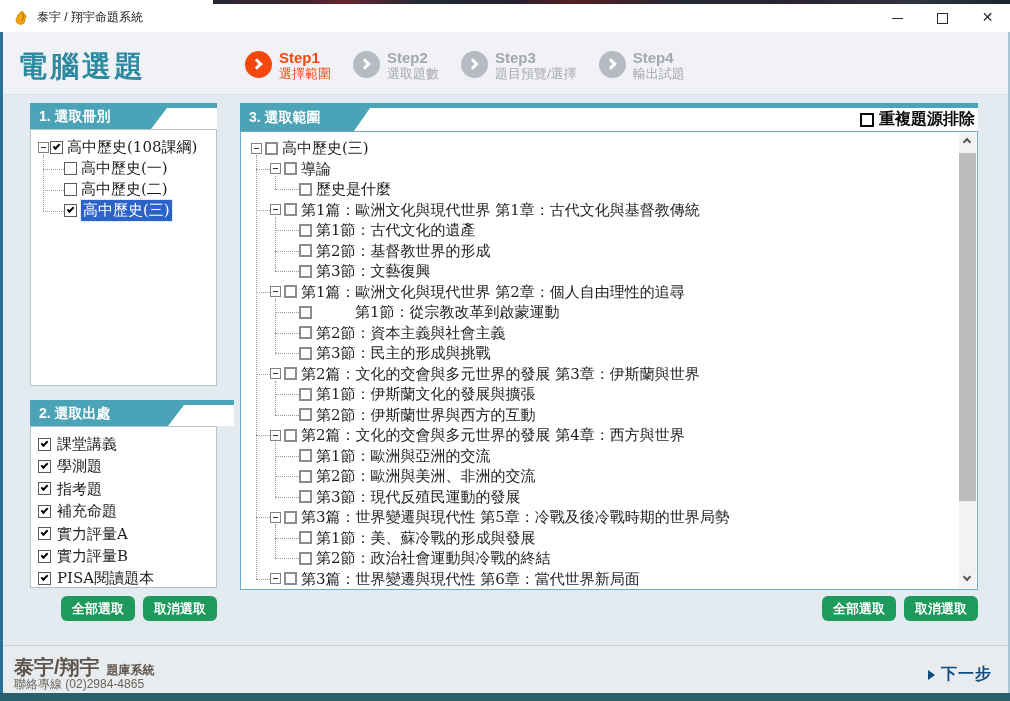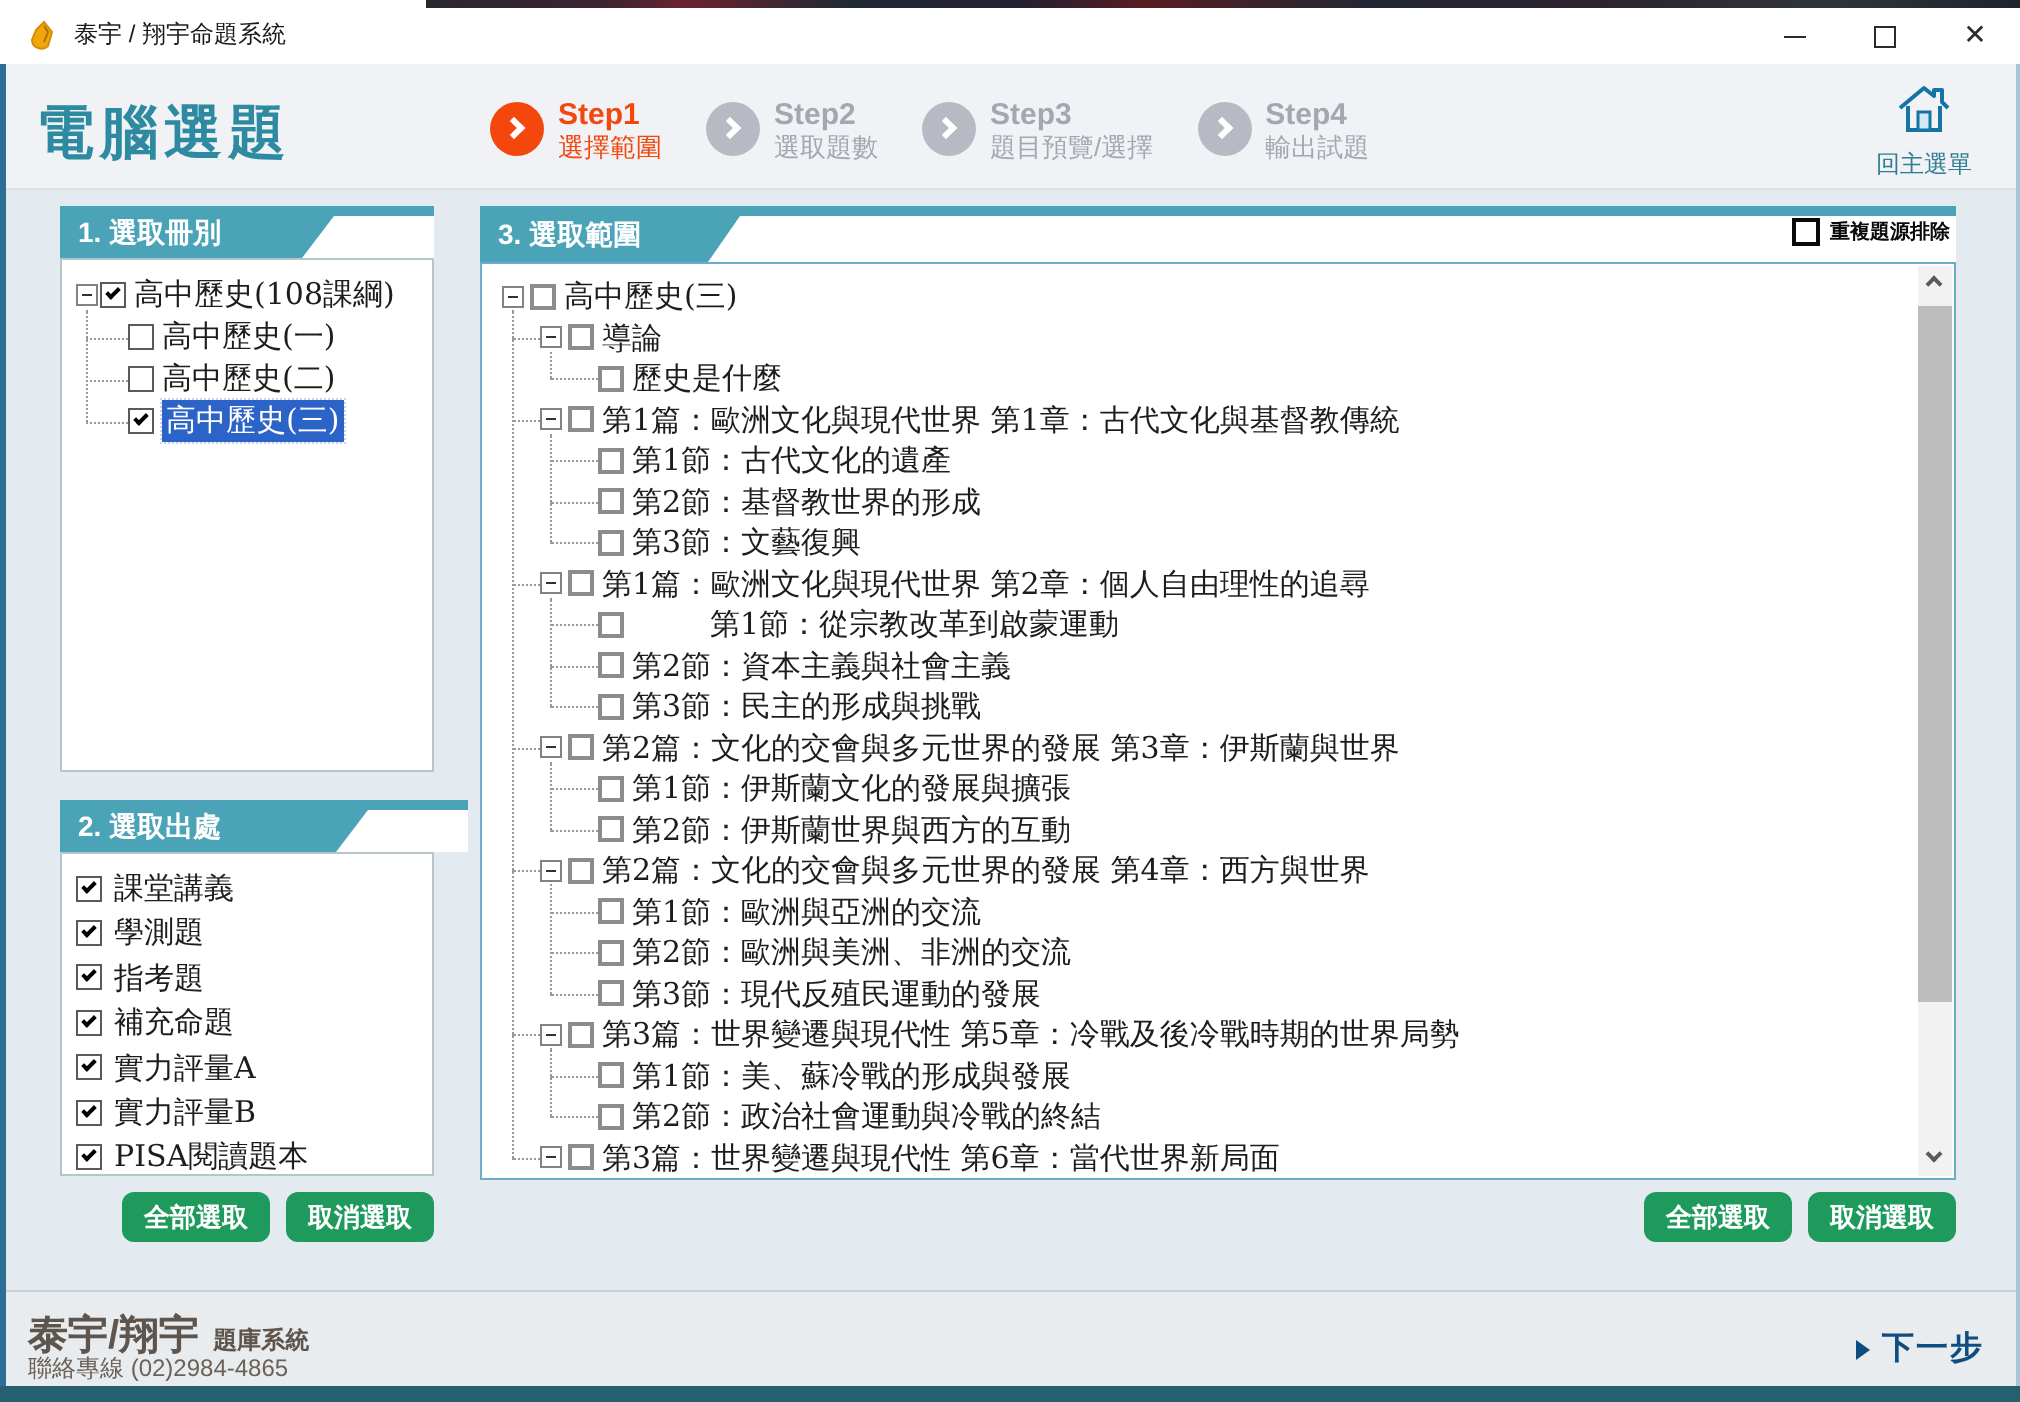--- a/index.html
+++ b/index.html
@@ -60,21 +60,21 @@
   .exp::after{content:"";position:absolute;left:2px;right:2px;top:4px;height:1px;background:#333;}
   .vdot{position:absolute;width:0;border-left:1px dotted #999;}
   .hdot{position:absolute;height:0;border-top:1px dotted #999;}
   
   .p2row{position:absolute;left:0;right:0;}
   .p2row .cb{left:7px;}
   .p2row .tlab{left:26px;}
   
   .dedupe{position:absolute;top:109px;right:35px;display:flex;align-items:center;gap:5px;z-index:3;}
   .dedupe .box{width:14px;height:14px;border:2px solid #0a0a0a;background:#fff;}
-  .dedupe .dlab{font-size:10px;font-weight:bold;color:#0a0a0a;}
+  .dedupe .dlab{font-size:16px;font-weight:bold;color:#0a0a0a;}
   
   .sbar{position:absolute;top:1px;bottom:1px;right:1px;width:17px;background:#f2f2f2;}
   .sarrow{position:absolute;left:0;width:17px;height:17px;cursor:pointer;}
   .sarrow .ch{position:absolute;left:5px;width:6px;height:6px;border:solid #5a5a5a;border-width:2px 0 0 2px;}
   .sarrow.up{top:0;}   .sarrow.up .ch{top:6px;transform:rotate(45deg);}
   .sarrow.dn{bottom:0;}.sarrow.dn .ch{top:3px;transform:rotate(225deg);}
   .sthumb{position:absolute;left:0;top:20px;width:17px;height:348px;background:#bdbdbd;cursor:pointer;}
   
   .btnrow{position:absolute;display:flex;gap:8px;justify-content:flex-end;}
   .btnrow.r2{left:30px;top:596px;width:187px;}
@@ -156,30 +156,20 @@
       <div class="step inactive">
         <span class="circ">
           <span class="chev"></span>
         </span>
         <div class="txt">
           <div>Step4</div>
           <div>輸出試題</div>
         </div>
       </div>
     </div>
-  <div class="home">
-    <span>
-      <svg width="30" height="27" viewBox="0 0 30 27">
-        <path d="M3 13 L15 3 L20 7 V4 H24 V10 L27 13" fill="none" stroke="#1474a4" stroke-width="2" stroke-linejoin="round"></path>
-        <path d="M7 12 V24 H23 V12" fill="none" stroke="#1474a4" stroke-width="2"></path>
-        <rect x="12" y="15" width="6" height="9" fill="#cfe9f5" stroke="#1474a4" stroke-width="1.5"></rect>
-      </svg>
-    </span>
-    <div class="hlabel">回主選單</div>
-  </div>
 
   <div class="phd hd1"><span>1. 選取冊別</span></div>
   <div class="pbody bd1">
     <div class="treehost" id="tree1">
         <div class="trow" style="top: 7px; height: 21px;">
           <span class="exp" style="left: 7px; top: 5px;"></span>
           <span class="cb" style="left: 19px; top: 4px;">
             <span class="chk"></span>
           </span>
           <span class="tlab" style="left: 36px; line-height: 21px;">高中歷史(108課綱)</span>

